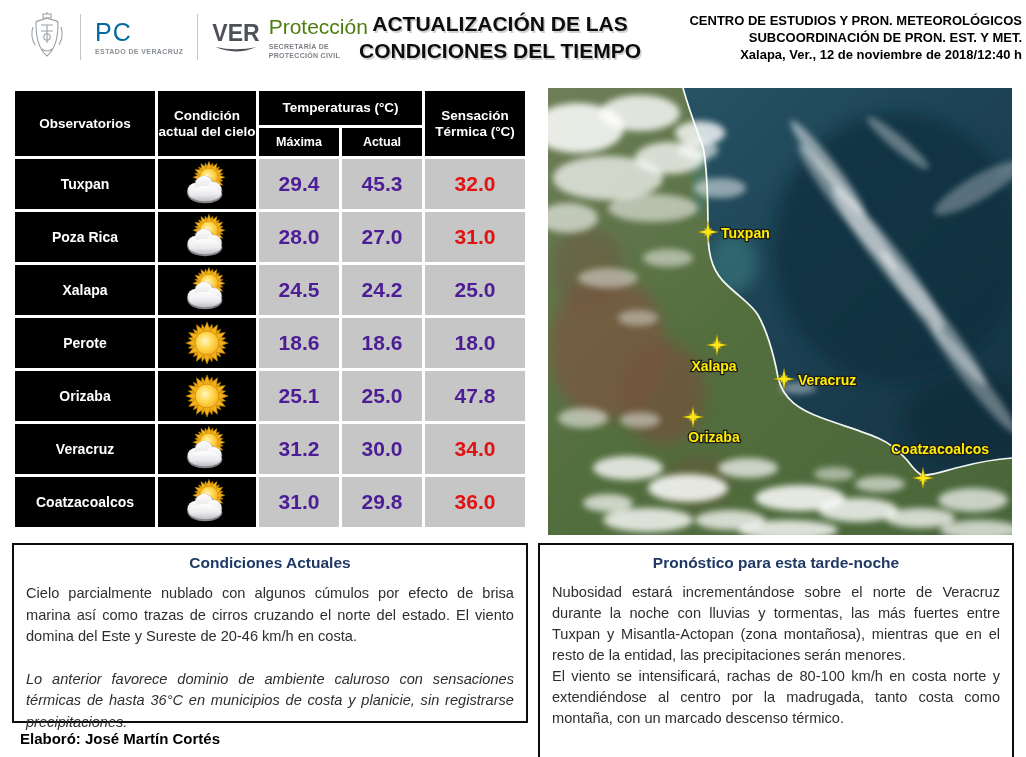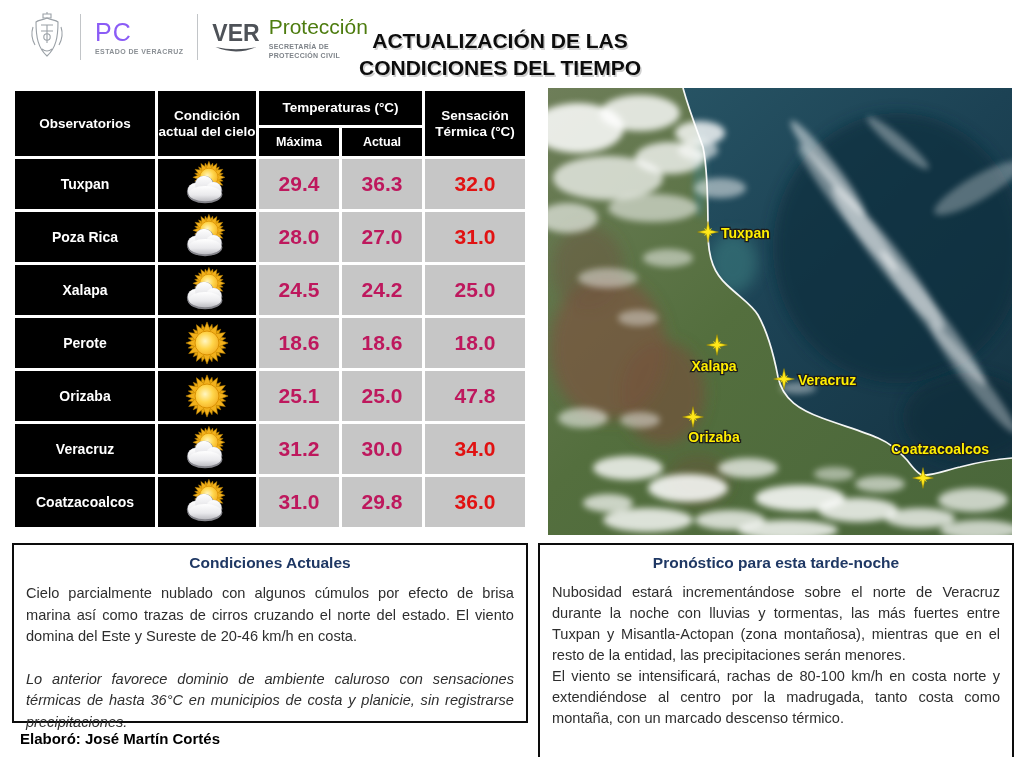--- a/index.html
+++ b/index.html
@@ -6,46 +6,46 @@
   html,body { background:#fff; }
   body { font-family:"Liberation Sans", sans-serif; }
   #page { position:relative; width:1026px; height:757px; background:#fff; overflow:hidden;
           --alert-red:#e11212; --cell-gray:#c6c6c6; }
 
   
   .logos { position:absolute; left:28px; top:8px; height:58px; display:flex; align-items:center; gap:14px; }
   .crest-svg { width:38px; height:52px; }
   .logo-div { width:1px; height:46px; background:#c2c5c8; }
   .pc-logo { display:flex; flex-direction:column; justify-content:center; }
-  .pc-text { font-size:25px; color:#8b5cf6; letter-spacing:1px; line-height:26px; }
+  .pc-text { font-size:25px; color:#0369a1; letter-spacing:1px; line-height:26px; }
   .pc-sub { font-size:7px; font-weight:bold; color:#8a8f94; letter-spacing:.4px; margin-top:3px; }
   .ver-logo { display:flex; align-items:center; gap:9px; }
   .ver-left { display:flex; flex-direction:column; align-items:center; }
   .ver-mark { font-size:23px; font-weight:bold; color:#4e5258; line-height:24px; }
   .ver-swoosh { width:44px; height:8px; margin-top:1px; }
   .ver-right { display:flex; flex-direction:column; }
   .ver-name { font-size:21px; font-weight:400; color:#4d7c0f; line-height:24px; }
   .ver-sub { font-size:7px; font-weight:bold; color:#7d8288; letter-spacing:.3px; margin-top:3px; line-height:9px; }
-  .main-title { position:absolute; left:320px; top:27px; width:360px; text-align:center;
+  .main-title { position:absolute; left:320px; top:10px; width:360px; text-align:center;
                 font-size:21px; font-weight:bold; color:#0d0d0d; line-height:27px;
                 text-shadow:1.5px 1.5px 0 rgba(120,120,120,.35); }
   .org-block { position:absolute; right:4px; top:12px; width:340px; text-align:right;
                font-size:13px; font-weight:bold; color:#000; line-height:17px; }
 
   
   .wx-table { position:absolute; left:12px; top:88px; width:516px;
               border-collapse:separate; border-spacing:3px; table-layout:fixed; }
   .wx-table th, .wx-table td { padding:0; text-align:center; vertical-align:middle; }
   .wx-table th { background:#000; color:#fff; font-weight:bold; font-size:13.5px; line-height:16px; }
   .wx-table th.sub { font-size:12.5px; height:28px; }
   .wx-table thead tr:first-child th { height:34px; }
   .wx-table td { height:50px; }
   td.city { background:#000; color:#fff; font-weight:bold; font-size:14px; }
   td.icon-cell { background:#000; }
-  td.val { background:var(--cell-gray); color:#be185d; font-weight:bold; font-size:21px; }
+  td.val { background:var(--cell-gray); color:#4c1d95; font-weight:bold; font-size:21px; }
   td.val.red { color:var(--alert-red); }
   .wicon { width:52px; height:46px; display:block; margin:0 auto; }
 
   
   .map-wrap { position:absolute; left:548px; top:88px; width:464px; height:447px; }
   .city-label { font-family:"Liberation Sans", sans-serif; font-size:14px; font-weight:bold;
                 fill:#ffee00; stroke:#1c1c1c; stroke-width:2.6px; paint-order:stroke; }
 
   
   .info-box { position:absolute; border:2px solid #0c0c0c; background:#fff; }
@@ -139,20 +139,25 @@
         </div>
       </div>
     </div>
   </div>
 
   <div class="main-title">
     <div>ACTUALIZACIÓN DE LAS</div>
     <div>CONDICIONES DEL TIEMPO</div>
   </div>
 
+  <div class="org-block">
+    <div>CENTRO DE ESTUDIOS Y PRON. METEOROLÓGICOS</div>
+    <div>SUBCOORDINACIÓN DE PRON.  EST. Y MET.</div>
+    <div>Xalapa, Ver., 12 de noviembre de 2018/12:40 h</div>
+  </div>
 
   <table class="wx-table">
     <colgroup>
         <col style="width:140px">
         <col style="width:98px">
         <col style="width:80px">
         <col style="width:80px">
         <col style="width:100px">
       </colgroup>
     <thead>
@@ -169,21 +174,21 @@
     </thead>
     <tbody id="obs-rows">
         <tr>
           <td class="city">Tuxpan</td>
           <td class="icon-cell">
             <svg class="wicon" viewBox="0 0 52 48">
               <use href="#icon-sun-cloud" xlink:href="#icon-sun-cloud"></use>
             </svg>
           </td>
           <td class="val">29.4</td>
-          <td class="val">36.3</td>
+          <td class="val">45.3</td>
           <td class="val red">32.0</td>
         </tr>
         <tr>
           <td class="city">Poza Rica</td>
           <td class="icon-cell">
             <svg class="wicon" viewBox="0 0 52 48">
               <use href="#icon-sun-cloud" xlink:href="#icon-sun-cloud"></use>
             </svg>
           </td>
           <td class="val">28.0</td>

